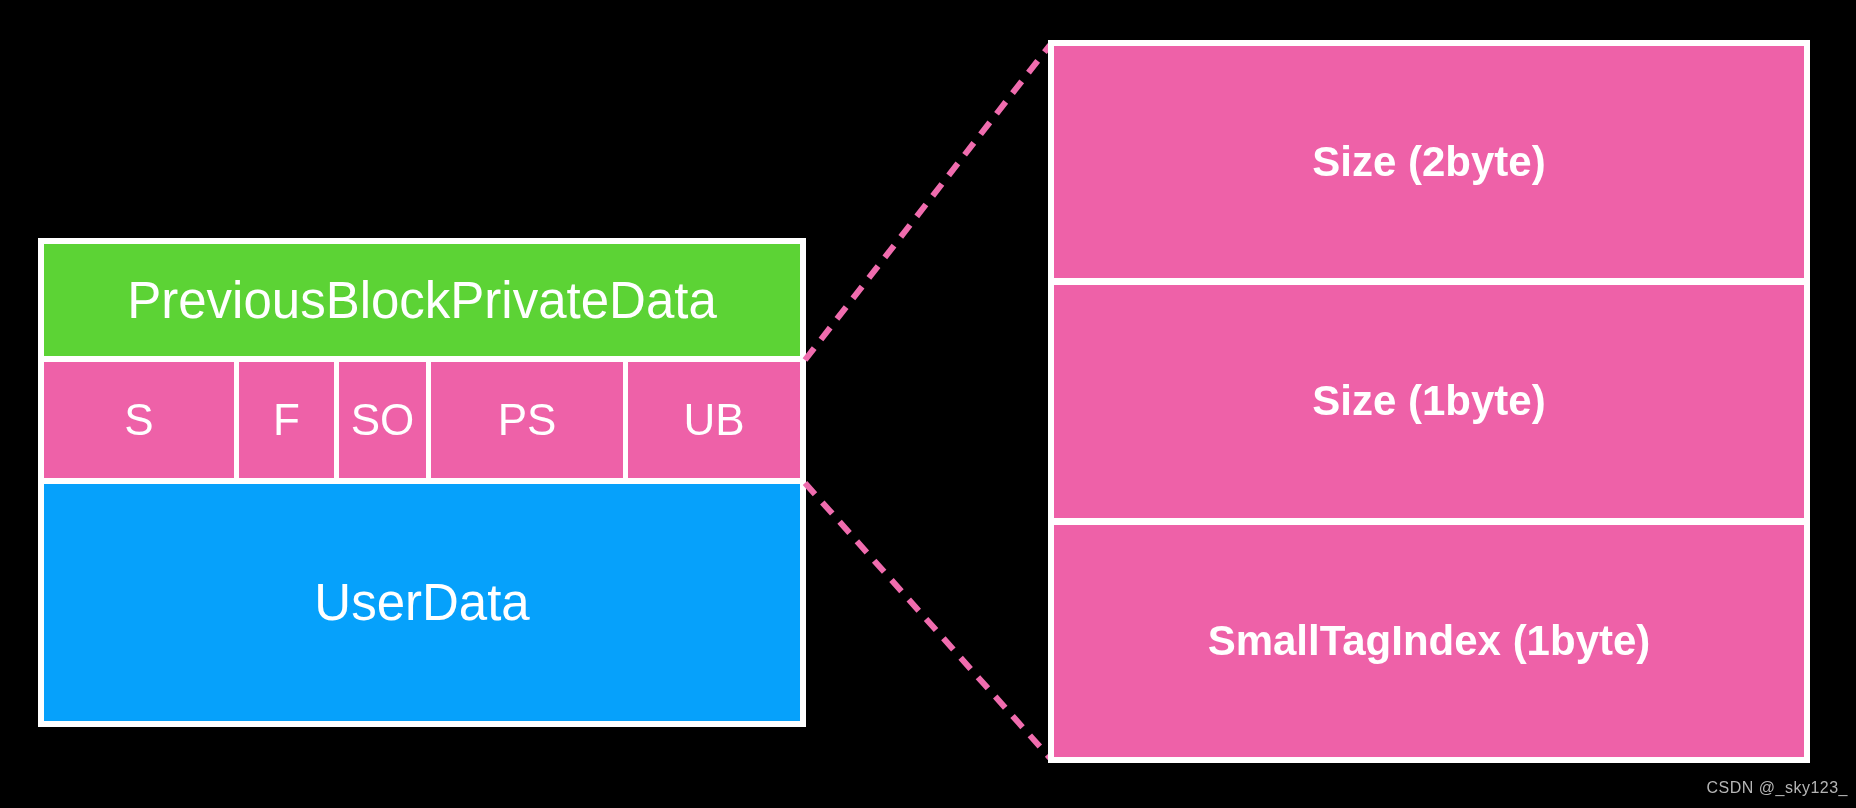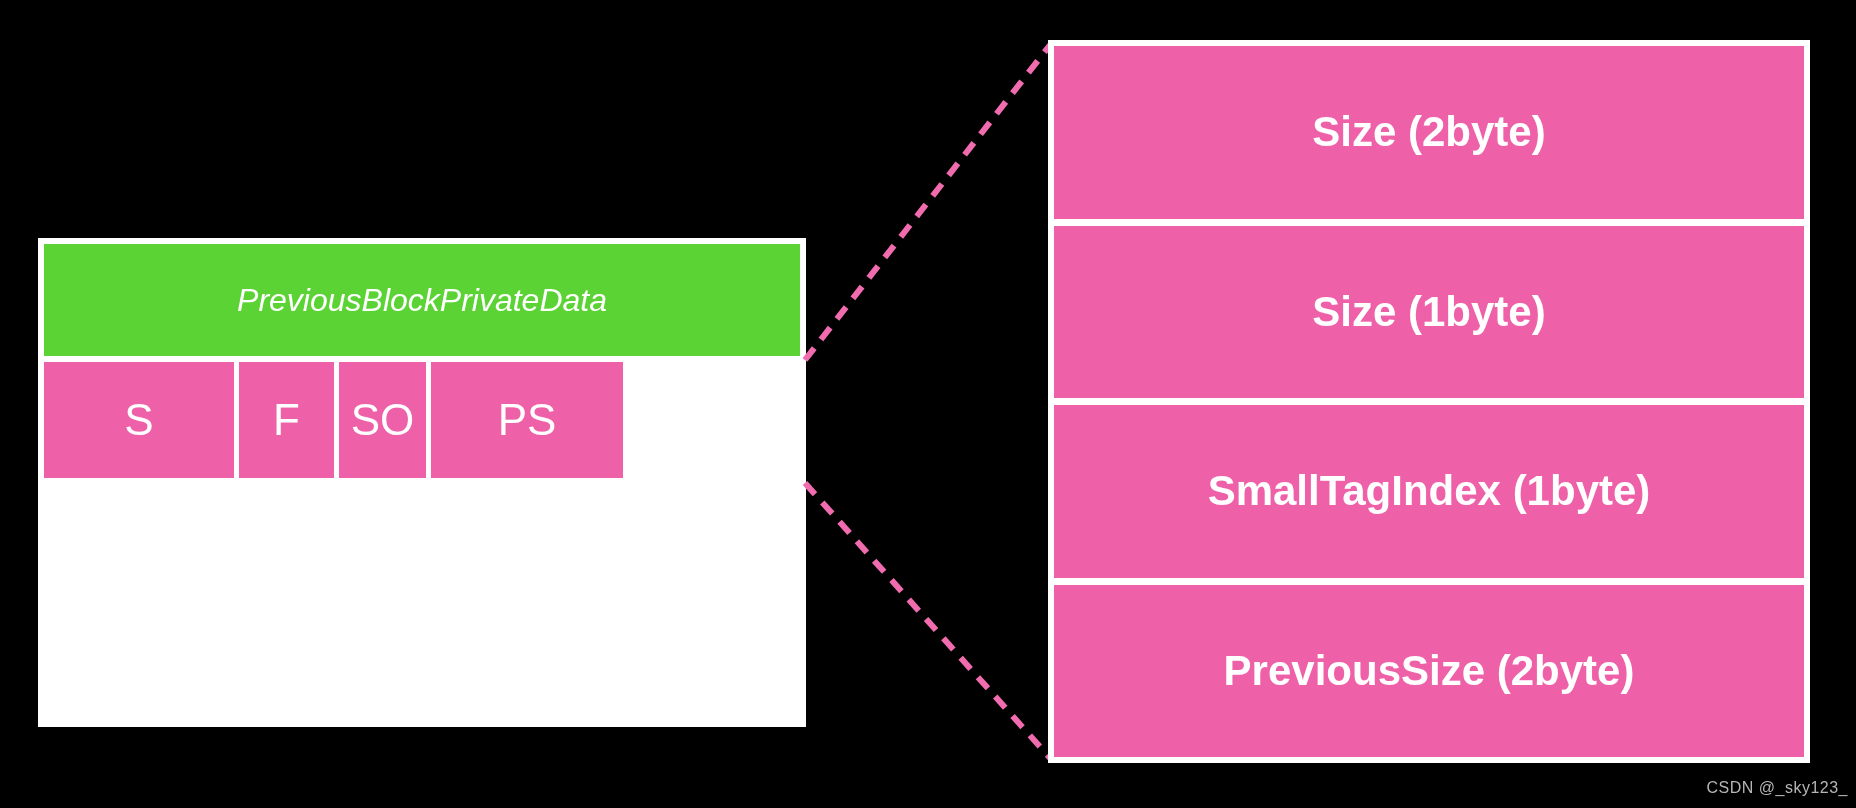--- a/index.html
+++ b/index.html
@@ -28,23 +28,22 @@
     box-sizing: border-box;
     display: flex;
     flex-direction: column;
     gap: 6px;
   }
   .block-row {
     display: flex;
     align-items: center;
     justify-content: center;
     color: #ffffff;
-    font-size: 32px;
+    font-size: 51px;
     line-height: 1;
-    font-style: italic;
   }
   .row-prev-data {
     height: 112px;
     flex: 0 0 auto;
     background: #5cd335;
   }
   .row-header {
     height: 116px;
     flex: 0 0 auto;
     display: flex;
@@ -132,38 +131,41 @@
       </div>
       <div class="hdr-cell c1">
         <span>F</span>
       </div>
       <div class="hdr-cell c4">
         <span>SO</span>
       </div>
       <div class="hdr-cell c3">
         <span>PS</span>
       </div>
+      <div class="hdr-cell c5">
+        <span>UB</span>
+      </div>
+    </div>
+    <div class="block-row row-user-data">
+      <span>UserData</span>
     </div>
   </div>
 
   <svg class="connector-layer" width="1856" height="808" viewBox="0 0 1856 808">
     <line x1="805" y1="360" x2="1050" y2="45" stroke="#f06cae" stroke-width="6" stroke-dasharray="15 11"></line>
     <line x1="805" y1="483" x2="1050" y2="758" stroke="#f06cae" stroke-width="6" stroke-dasharray="15 11"></line>
   </svg>
 
   <div class="detail-table">
     <div class="detail-row">
       <span>Size (2byte)</span>
     </div>
     <div class="detail-row">
       <span>Size (1byte)</span>
     </div>
     <div class="detail-row">
       <span>SmallTagIndex (1byte)</span>
     </div>
-    <div class="detail-row">
-      <span>PreviousSize (2byte)</span>
-    </div>
   </div>
 
   <div class="watermark">CSDN @_sky123_</div>
 
 </div>
 
 </body></html>

